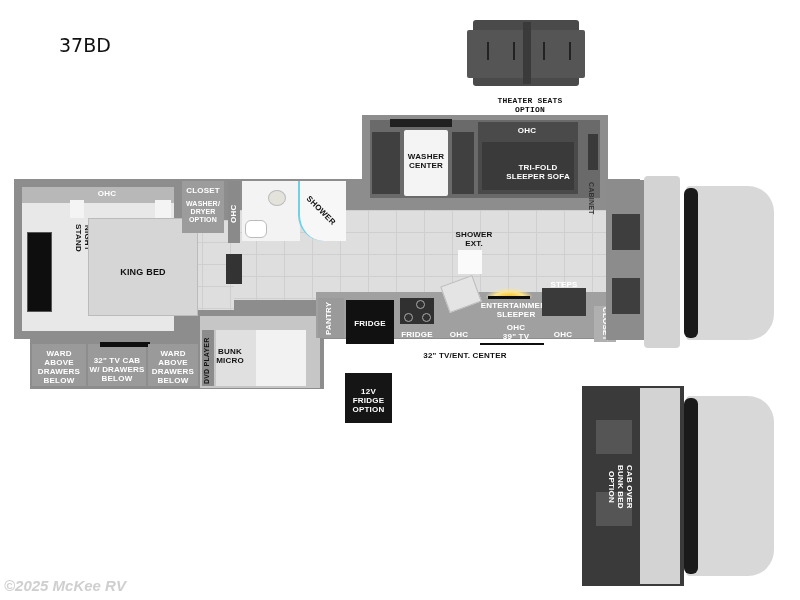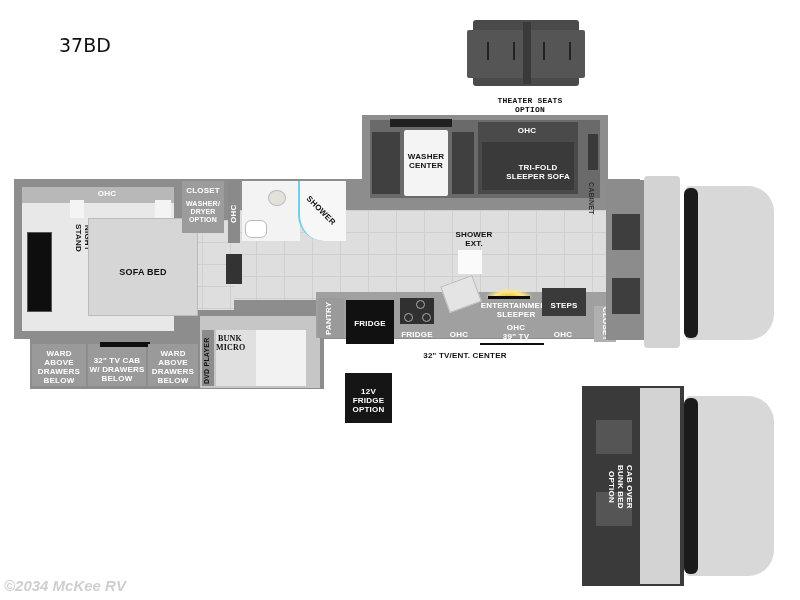--- a/index.html
+++ b/index.html
@@ -50,21 +50,21 @@
 <div class="abs" style="left:370px;top:120px;width:230px;height:78px;background:#6a6a6a;"></div>
 
 <div class="abs" style="left:22px;top:187px;width:152px;height:16px;background:#b8b8b8;"></div>
 <div class="lbl wht" style="left:92px;top:189px;width:30px;">OHC</div>
 <div class="abs black" style="left:27px;top:232px;width:23px;height:78px;border:1px solid #555;"></div>
 <div class="abs white" style="left:70px;top:200px;width:14px;height:18px;"></div>
 <div class="abs white" style="left:155px;top:200px;width:16px;height:18px;"></div>
 <div class="lbl blk vert" style="left:72px;top:218px;height:40px;width:20px;">NIGHT STAND</div>
 <div class="lbl blk vert-up" style="left:158px;top:218px;height:40px;width:20px;">NIGHT STAND</div>
 <div class="abs" style="left:88px;top:218px;width:108px;height:96px;background:#d6d6d6;border:1px solid #bbb;"></div>
-<div class="lbl blk" style="left:108px;top:268px;width:70px;font-size:9px;">SOFA BED</div>
+<div class="lbl blk" style="left:108px;top:268px;width:70px;font-size:9px;">KING BED</div>
 
 <div class="abs cab" style="left:32px;top:344px;width:54px;height:42px;background:#9a9a9a;"></div>
 <div class="lbl wht" style="left:33px;top:349px;width:52px;">
   <div>WARD</div>
     <div>ABOVE</div>
     <div>DRAWERS</div>
     <div>BELOW</div>
 </div>
 <div class="abs cab" style="left:88px;top:344px;width:58px;height:42px;background:#9a9a9a;"></div>
 <div class="abs black" style="left:100px;top:342px;width:50px;height:5px;"></div>
@@ -95,21 +95,21 @@
 <div class="abs" style="left:268px;top:190px;width:16px;height:14px;border-radius:50%;background:#e3e3dc;border:1px solid #bbb;"></div>
 <div class="abs" style="left:245px;top:220px;width:20px;height:16px;border-radius:6px;background:#fff;border:1px solid #bbb;"></div>
 <div class="abs" style="left:298px;top:181px;width:46px;height:60px;background:#f7f7f7;border-left:2px solid #6fd0e6;border-bottom-left-radius:26px;"></div>
 <div class="lbl blk" style="left:298px;top:206px;width:46px;transform:rotate(45deg);">SHOWER</div>
 <div class="abs dark" style="left:226px;top:254px;width:16px;height:30px;background:#333;"></div>
 
 <div class="abs" style="left:200px;top:316px;width:120px;height:72px;background:#c6c6c6;"></div>
 <div class="abs" style="left:202px;top:330px;width:12px;height:56px;background:#8c8c8c;"></div>
 <div class="lbl blk vert-up" style="left:202px;top:336px;height:50px;width:12px;font-size:7px;">DVD PLAYER</div>
 <div class="abs" style="left:216px;top:330px;width:56px;height:56px;background:#e0e0e0;"></div>
-<div class="lbl blk" style="left:216px;top:334px;width:28px;font-family:Liberation Serif, serif;">
+<div class="lbl blk" style="left:216px;top:347px;width:28px;">
   <div>BUNK</div>
     <div>MICRO</div>
 </div>
 <div class="abs" style="left:256px;top:330px;width:50px;height:56px;background:#f2f2f2;"></div>
 
 <div class="abs dark" style="left:372px;top:132px;width:28px;height:62px;background:#404040;"></div>
 <div class="abs" style="left:404px;top:130px;width:44px;height:66px;background:#f4f4f4;border-radius:2px;"></div>
 <div class="lbl blk" style="left:404px;top:152px;width:44px;">
   <div>WASHER</div>
     <div>CENTER</div>
@@ -148,21 +148,21 @@
 <div class="lbl wht" style="left:476px;top:301px;width:80px;">
   <div>ENTERTAINMENT</div>
     <div>SLEEPER</div>
 </div>
 <div class="lbl wht" style="left:496px;top:323px;width:40px;">
   <div>OHC</div>
     <div>39" TV</div>
 </div>
 <div class="abs black" style="left:480px;top:343px;width:64px;height:2px;"></div>
 <div class="abs dark" style="left:542px;top:288px;width:44px;height:28px;background:#3a3a3a;"></div>
-<div class="lbl wht" style="left:542px;top:301px;width:44px;">STEPS</div>
+<div class="lbl wht" style="left:542px;top:280px;width:44px;">STEPS</div>
 <div class="lbl wht" style="left:548px;top:330px;width:30px;">OHC</div>
 <div class="abs" style="left:594px;top:306px;width:22px;height:36px;background:#b0b0b0;"></div>
 <div class="lbl wht vert" style="left:598px;top:307px;height:34px;width:12px;">CLOSET</div>
 <div class="lbl blk" style="left:410px;top:351px;width:110px;">32" TV/ENT. CENTER</div>
 
 <div class="abs black" style="left:345px;top:373px;width:47px;height:50px;background:#151515;"></div>
 <div class="lbl wht" style="left:345px;top:387px;width:47px;">
   <div>12V</div>
     <div>FRIDGE</div>
     <div>OPTION</div>
@@ -180,13 +180,13 @@
 <div class="abs" style="left:596px;top:492px;width:36px;height:34px;background:#555;"></div>
 <div class="lbl wht vert" style="left:604px;top:448px;height:78px;width:30px;">
   <div>CAB OVER</div>
     <div>BUNK BED</div>
     <div>OPTION</div>
 </div>
 <div class="abs" style="left:640px;top:388px;width:40px;height:196px;background:#d3d3d3;"></div>
 <div class="abs" style="left:686px;top:396px;width:88px;height:180px;background:#d8d8d8;border-radius:4px 26px 26px 4px;"></div>
 <div class="abs black" style="left:684px;top:398px;width:14px;height:176px;background:#1a1a1a;border-radius:6px;"></div>
 
-<div class="copyright">©2034 McKee RV</div>
+<div class="copyright">©2025 McKee RV</div>
 
 </body></html>

